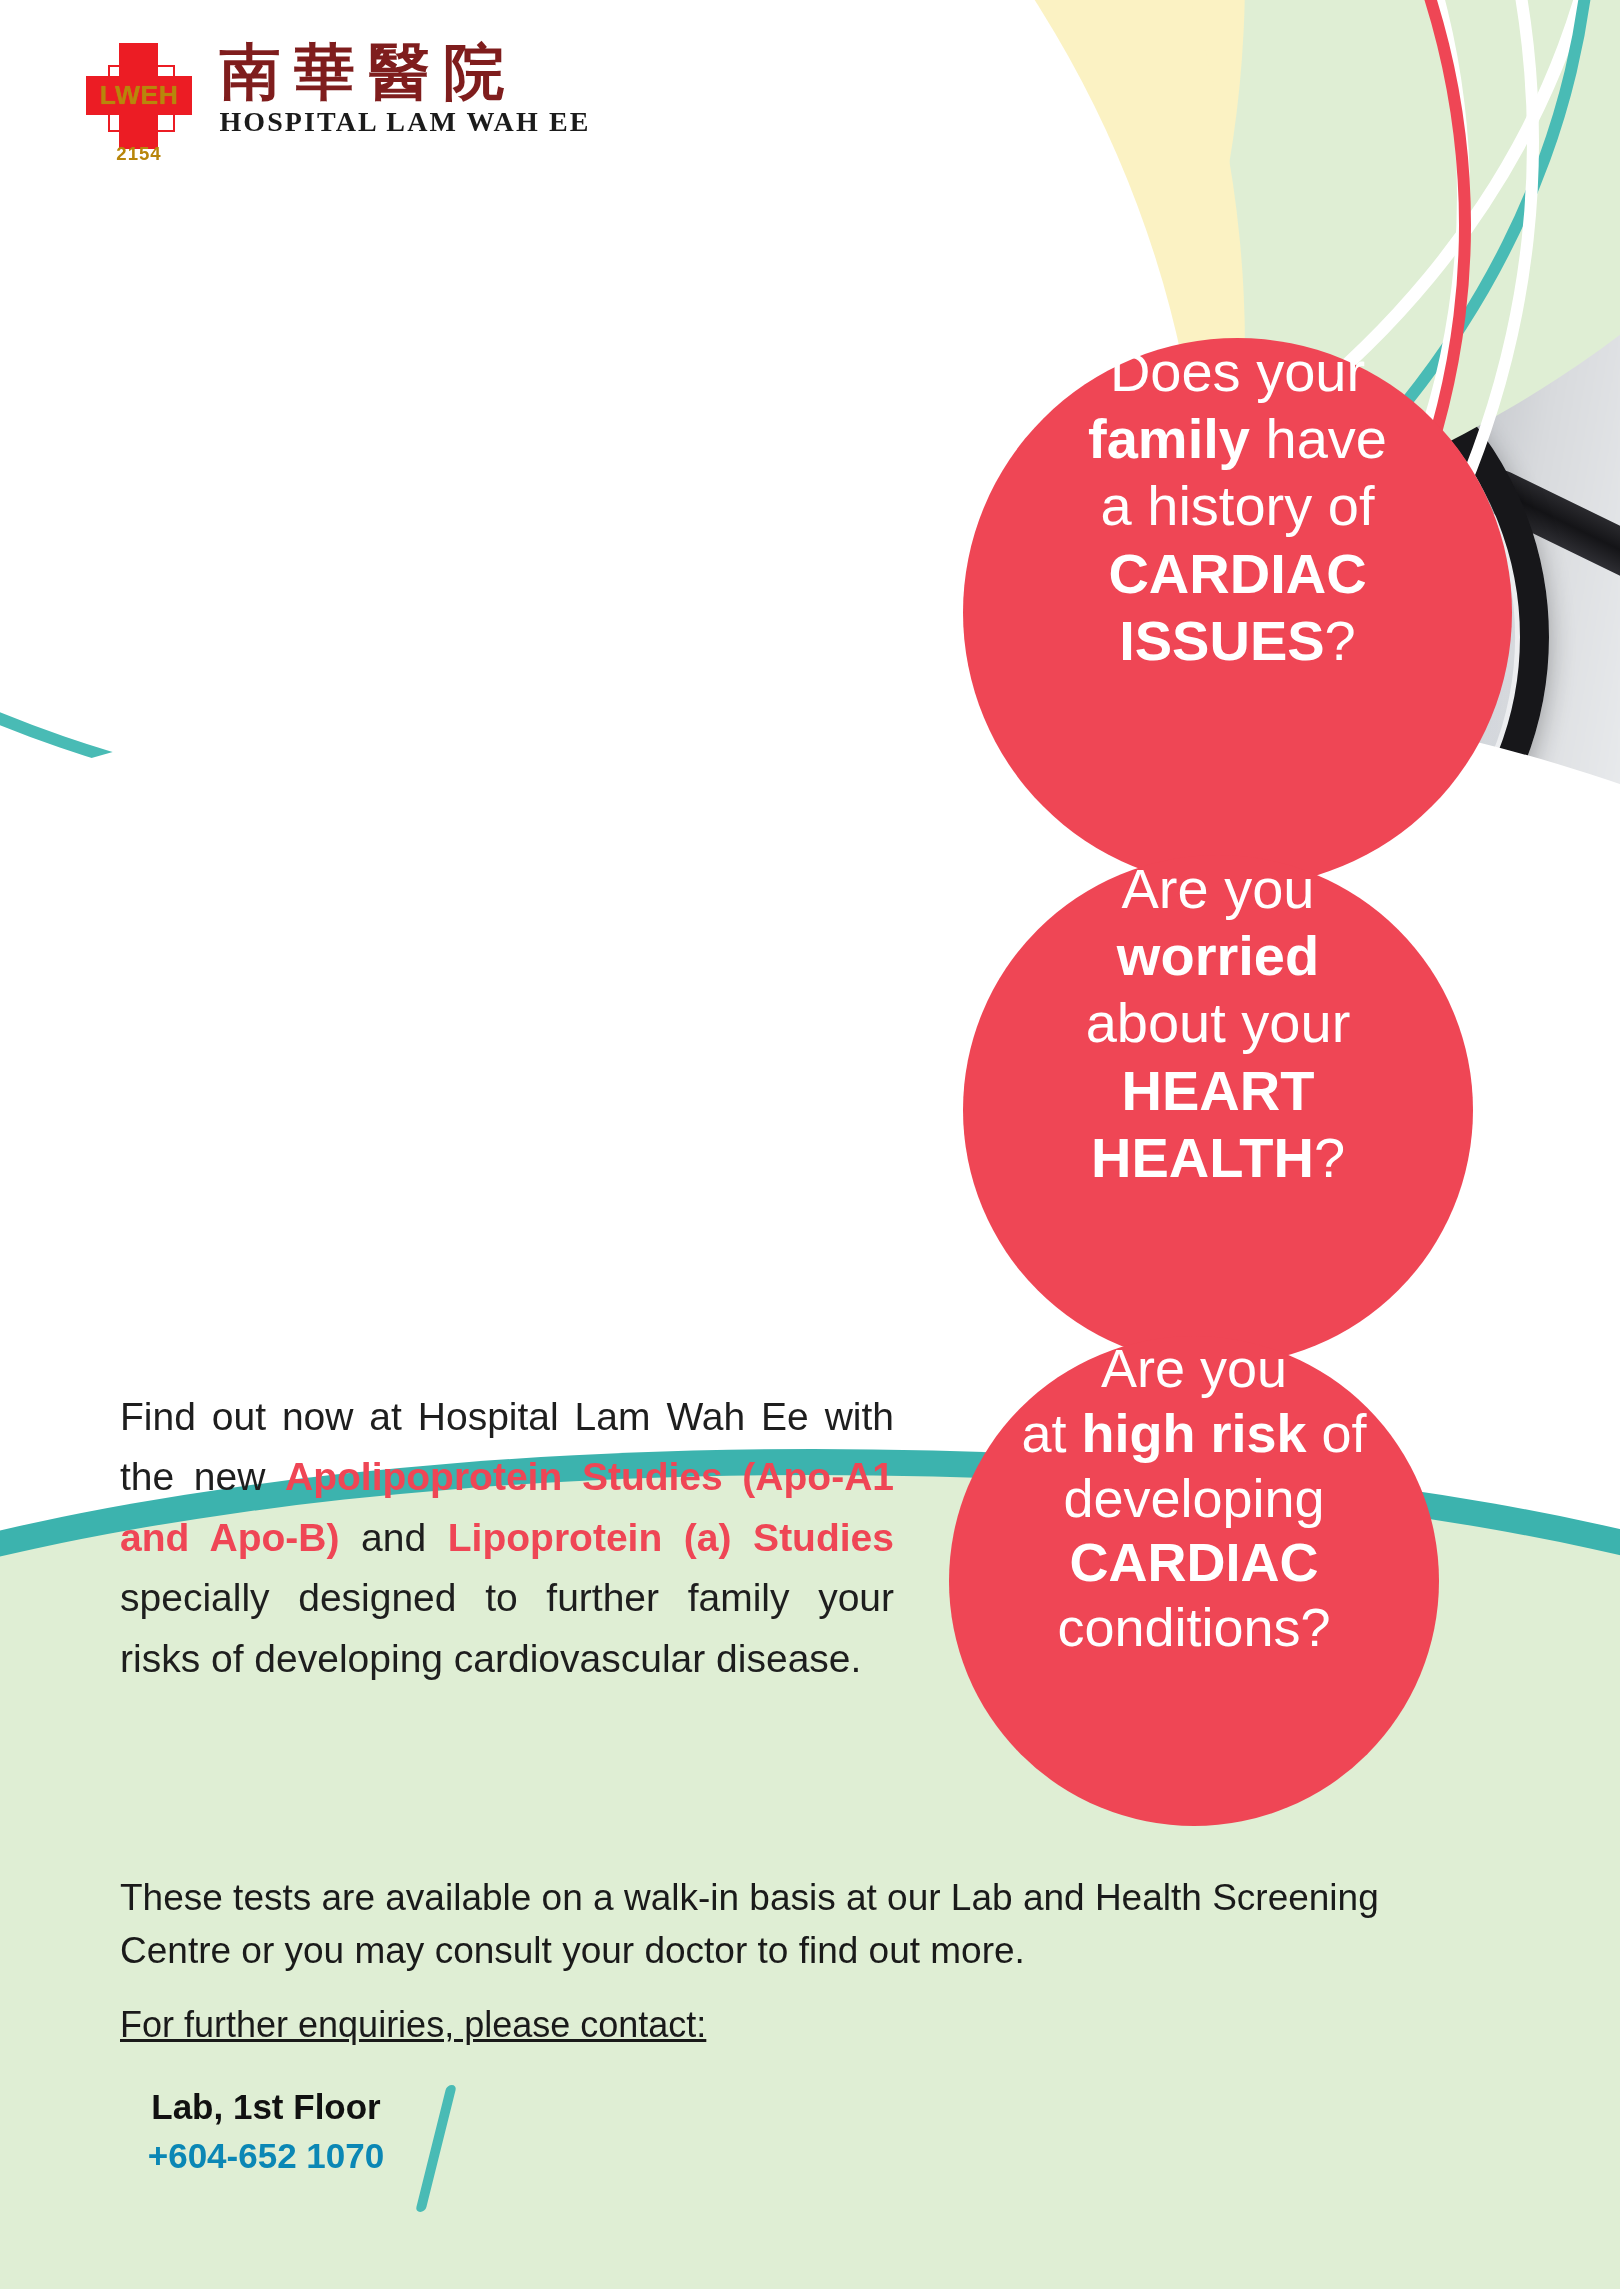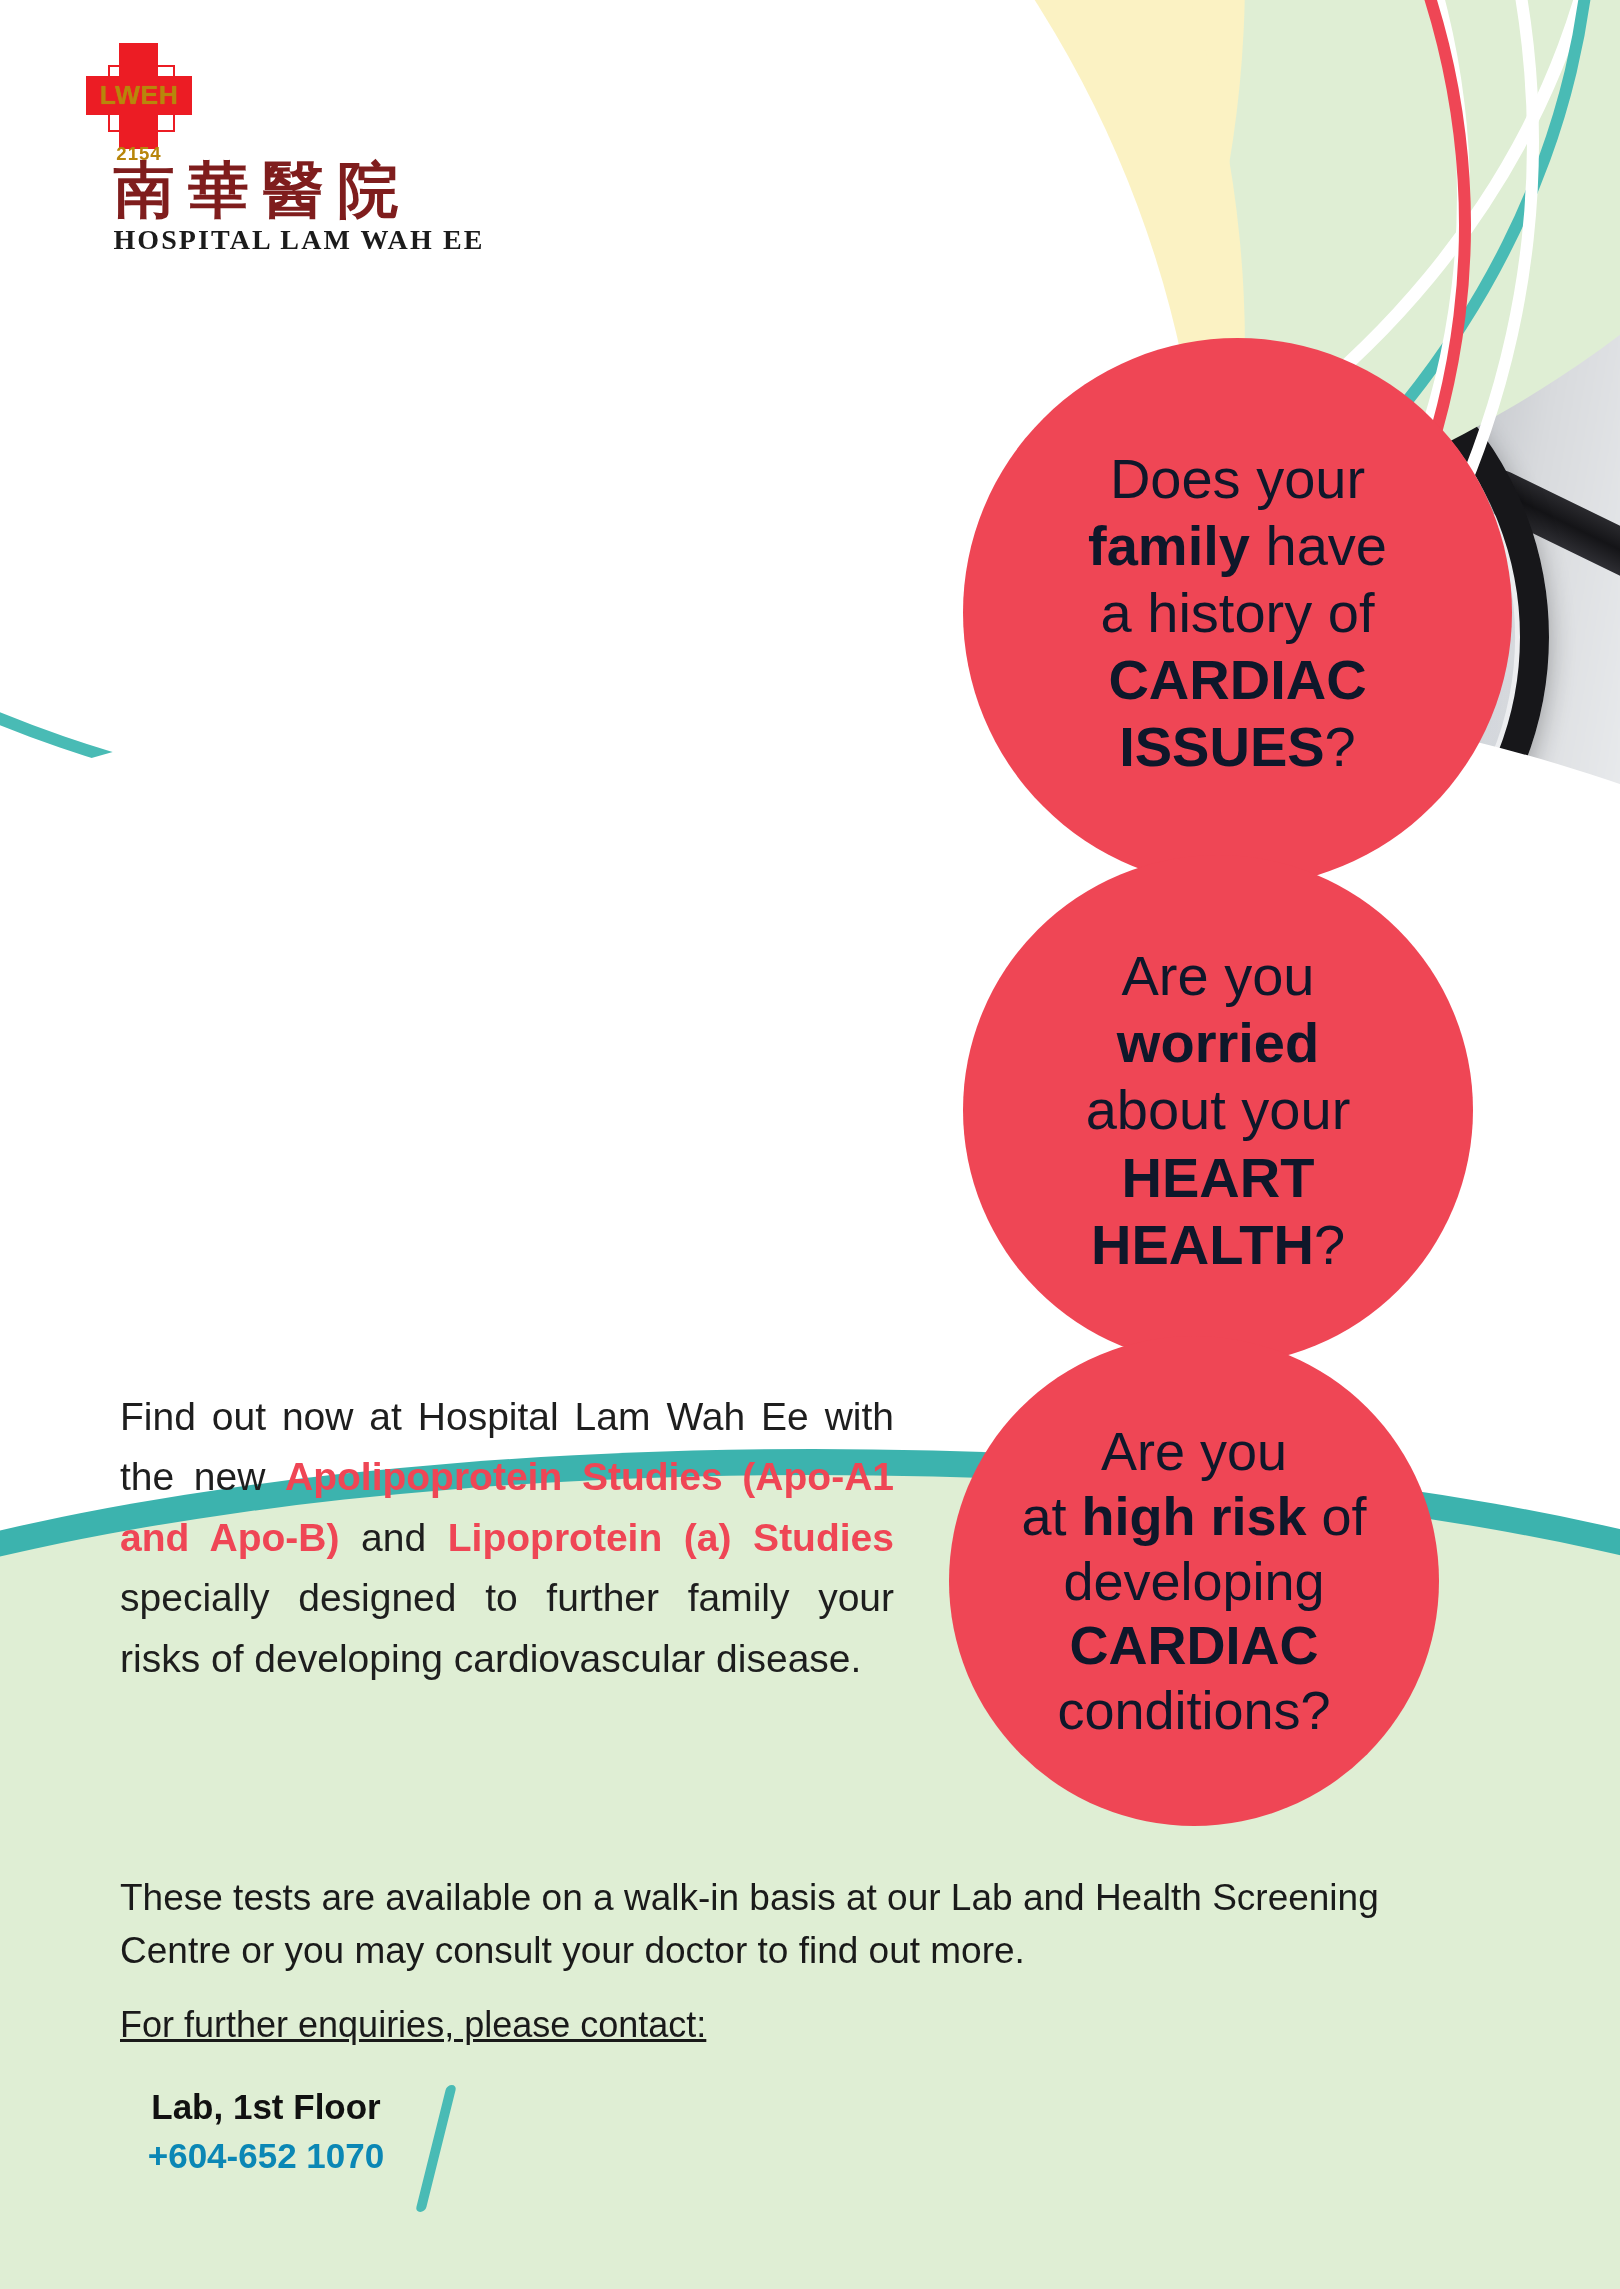--- a/index.html
+++ b/index.html
@@ -247,21 +247,21 @@
     position:absolute;left:608px;top:1304px;width:1666px;height:882px;
     background:#dfeed4;border-radius:56% 0 0 0 / 66% 0 0 0;
     z-index:11;
   }
   .greenFloor{
     position:absolute;left:0;top:1843px;width:1620px;height:451px;
     background:#dfeed4;z-index:13;
   }
 
   
-  .logo{position:absolute;left:86px;top:41px;z-index:40;display:flex;align-items:flex-start;flex-direction:column;}
+  .logo{position:absolute;left:86px;top:41px;z-index:40;display:flex;align-items:flex-start;}
   .crossBox{position:relative;width:106px;height:118px;}
   .crossV{position:absolute;left:33px;top:2px;width:39px;height:106px;background:#ec1c24;}
   .crossH{position:absolute;left:0px;top:35px;width:106px;height:39px;background:#ec1c24;}
   .crossInner{position:absolute;left:21.6px;top:23.5px;width:63px;height:63px;border:2.9px solid #ec1c24;background:transparent;}
   .lweh{
     position:absolute;left:0;top:39px;width:106px;text-align:center;
     color:#b8860b;font-weight:800;font-size:26.5px;letter-spacing:0.5px;
     font-family:"Liberation Sans",sans-serif;line-height:31px;
     text-shadow:0 0 1px #b8860b;
   }
@@ -275,22 +275,22 @@
     color:#7f1d1d;font-size:61px;line-height:61px;font-weight:700;letter-spacing:13.7px;
     font-family:"DejaVu Sans",sans-serif;white-space:nowrap;
   }
   .enName{
     color:#1b1b1b;font-size:28px;font-weight:700;letter-spacing:2.1px;margin-top:3.9px;
     font-family:"Liberation Serif",serif;white-space:nowrap;
   }
 
   
   .bubble{
-    position:absolute;border-radius:50%;background:#ef4655;color:#0f172a;
-    display:flex;align-items:center;justify-content:center;text-align:center;
+    position:absolute;border-radius:50%;background:#ef4655;color:#ffffff;
+    display:flex;justify-content:center;text-align:center;
     z-index:30;
   }
   .bubble .inner{padding:0 21.6px;line-height:1.20;}
   .b1{left:963px;top:338px;width:549px;height:549px;font-size:56px;}
   .b2{left:963px;top:855px;width:510px;height:510px;font-size:56px;}
   .b3{left:949px;top:1336px;width:490px;height:490px;font-size:54px;}
   .bubble b{font-weight:700;}
 
   
   .bodyPara{

